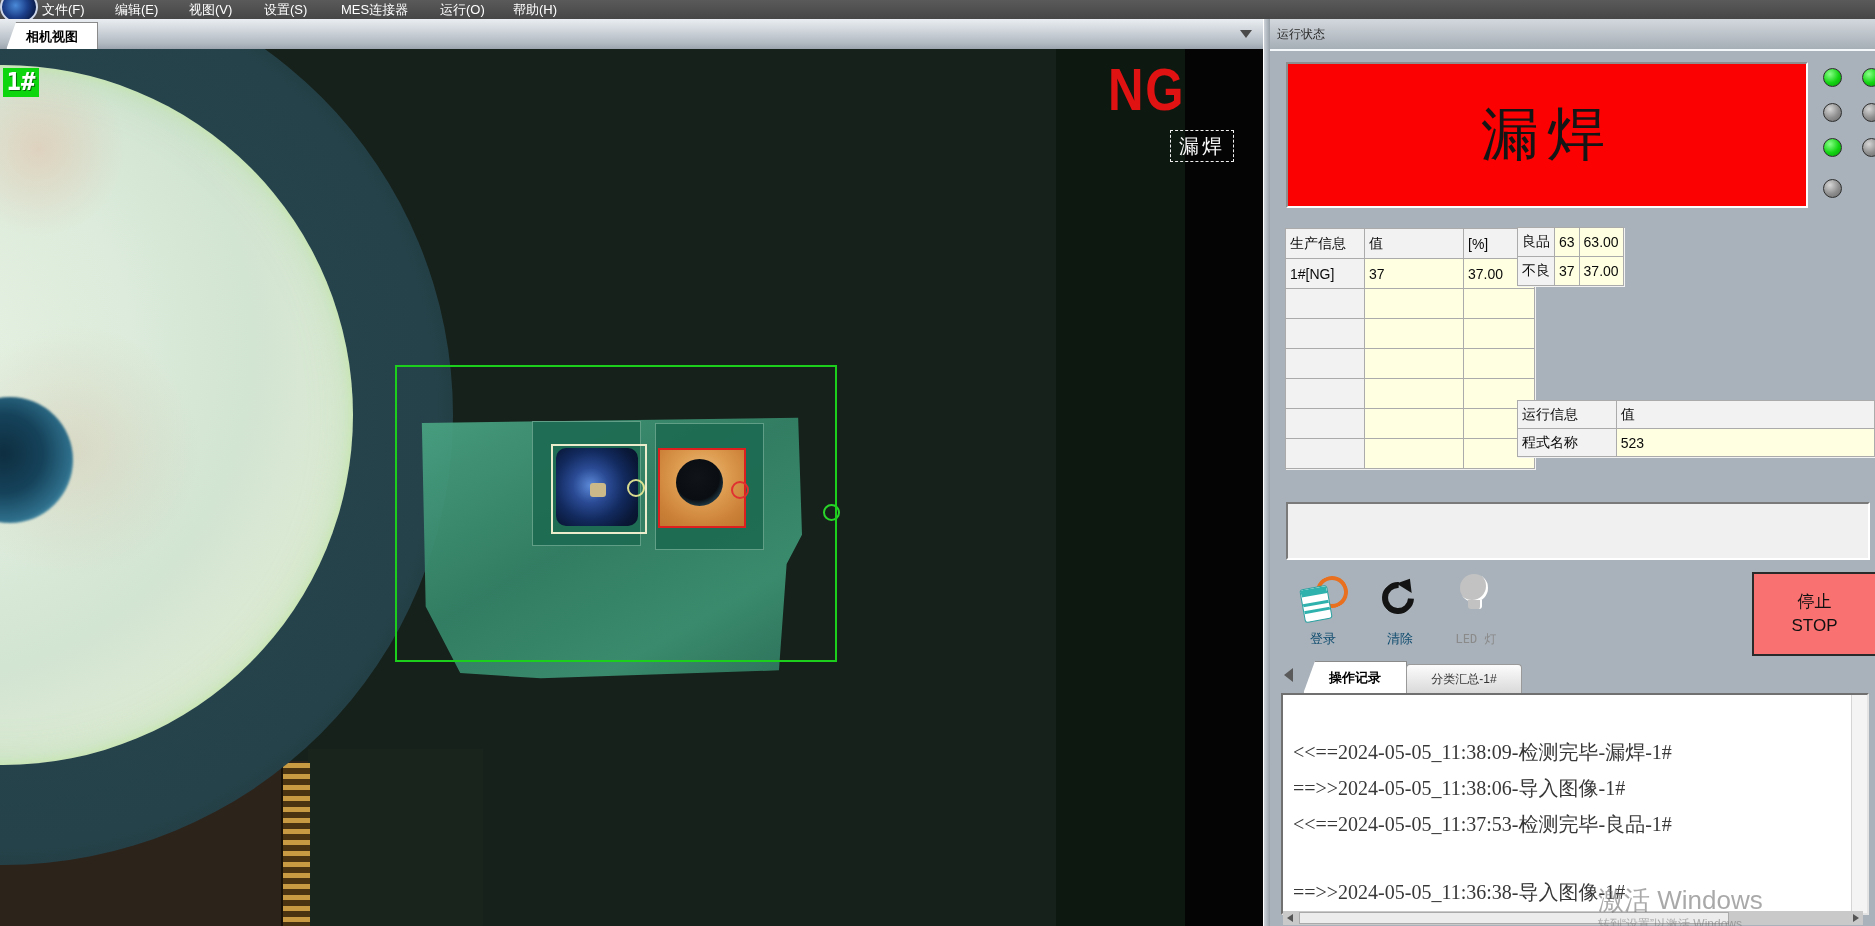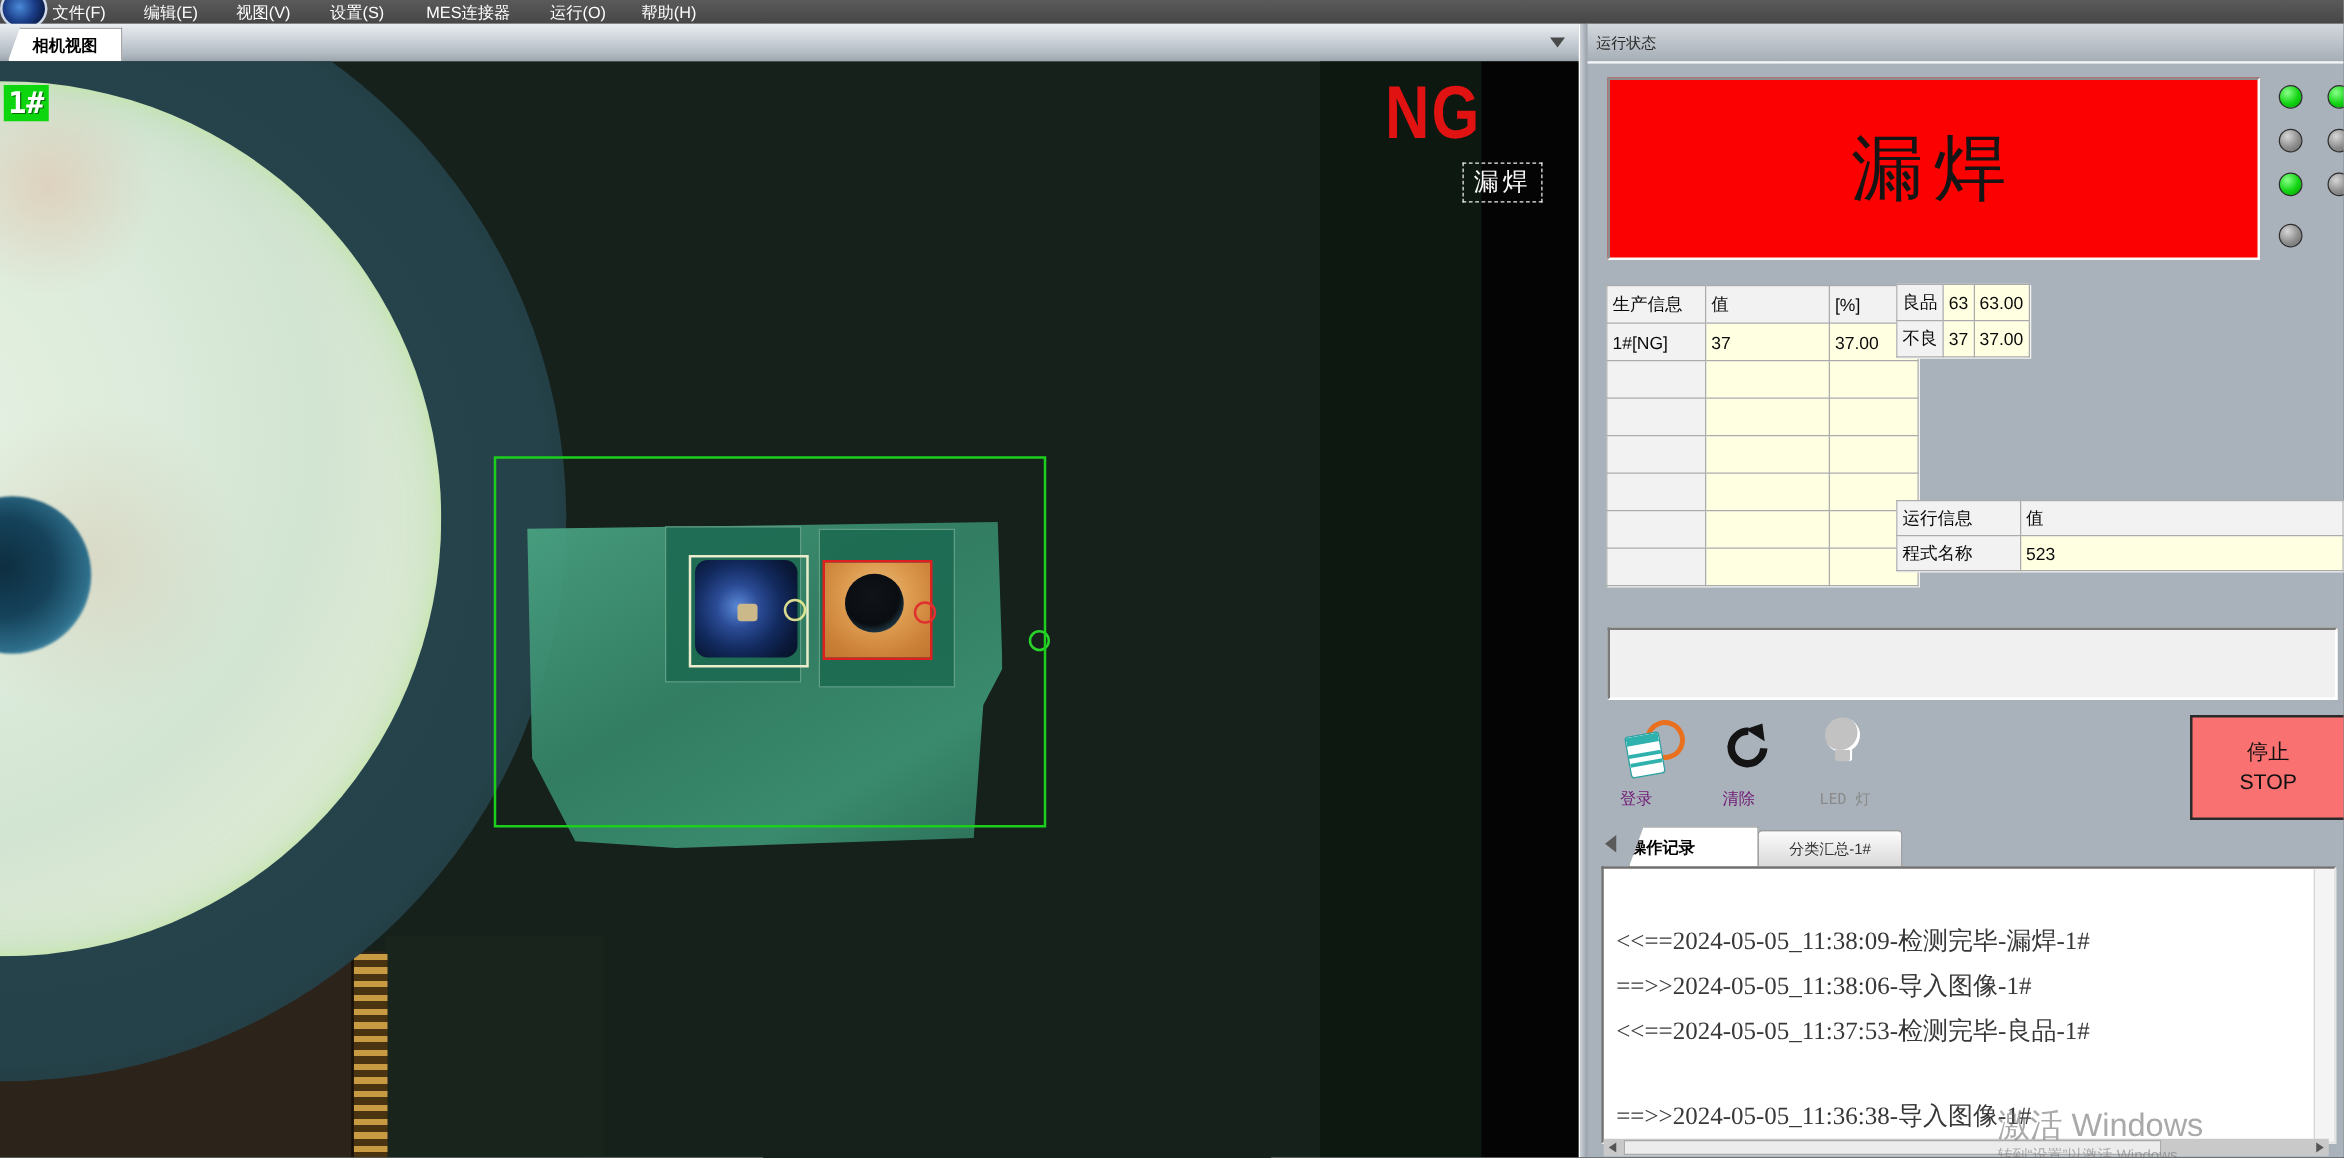--- a/index.html
+++ b/index.html
@@ -100,21 +100,21 @@
   #prod-table{left:1285px;top:228px;}
   #prod-table td{height:29px;}
   #stats-table{left:1517px;top:227px;}
   #stats-table td{height:28px;}
   #run-table{left:1517px;top:400px;}
   #run-table td{height:27px;}
 
   #msg-box{left:1286px;top:502px;width:580px;height:54px;background:#f0f0f0;
     border:2px solid;border-color:#7a7a7a #fff #fff #7a7a7a;}
 
-  .btn-label{font-size:13px;color:#701a75;}
+  .btn-label{font-size:13px;color:#0c4a6e;text-align:center;}
   #login-icon{left:1300px;top:576px;width:46px;height:46px;}
   #login-lanyard{left:16px;top:0px;width:24px;height:24px;border:4px solid #e8701e;border-radius:50%;
     border-left-color:transparent;transform:rotate(-25deg);}
   #login-card{left:2px;top:11px;width:26px;height:32px;background:#fff;border:1px solid #2aa0a0;border-radius:3px;
     transform:rotate(-10deg);overflow:hidden;}
   #login-card .stripe{position:absolute;left:0;width:100%;background:#2fb2ae;}
   #clear-icon{left:1382px;top:582px;width:32px;height:32px;border:6px solid #141414;border-radius:50%;
     border-top-color:transparent;transform:rotate(48deg);box-sizing:border-box;}
   #clear-arrowhead{left:1398px;top:578px;width:0;height:0;border-left:9px solid transparent;
     border-right:9px solid transparent;border-bottom:11px solid #141414;transform:rotate(32deg);}
@@ -128,21 +128,21 @@
     font-family:"DejaVu Sans Mono",monospace;}
   #stop-btn{left:1752px;top:572px;width:121px;height:80px;background:#f97171;border:2px solid #2a2a2a;
     display:flex;flex-direction:column;align-items:center;justify-content:center;cursor:pointer;}
   #stop-btn div{font-size:17px;color:#101010;line-height:1.4;}
 
   
   #tab-nav-left{left:1284px;top:668px;width:0;height:0;border-top:7px solid transparent;
     border-bottom:7px solid transparent;border-right:9px solid #5a5a5a;}
   #log-tab-active{left:1303px;top:661px;width:102px;height:32px;background:#fff;border:1px solid #8a8a8a;border-bottom:none;
     clip-path:polygon(12px 0,100% 0,100% 100%,0 100%);
-    font-size:13px;font-weight:bold;text-align:left;line-height:32px;}
+    font-size:13px;font-weight:bold;text-align:center;line-height:32px;}
   #log-tab-2{left:1406px;top:664px;width:114px;height:29px;background:linear-gradient(#fcfcfc,#d8d8d8);
     border:1px solid #9a9a9a;border-bottom:none;border-radius:4px 4px 0 0;
     font-size:12px;color:#333;text-align:center;line-height:29px;}
 
   
   #log-box{left:1281px;top:693px;width:584px;height:218px;background:#fff;
     border:2px solid;border-color:#707070 #e4e4e4 #e4e4e4 #707070;overflow:hidden;}
   .log-line{position:absolute;left:10px;font-family:"Liberation Serif",serif;font-size:20px;color:#383838;white-space:nowrap;}
   #log-vscroll{position:absolute;right:0;top:0;width:15px;height:100%;background:#f4f4f4;border-left:1px solid #d5d5d5;}
   #log-hscroll{left:1283px;top:911px;width:580px;height:14px;background:#c9c9c9;}

